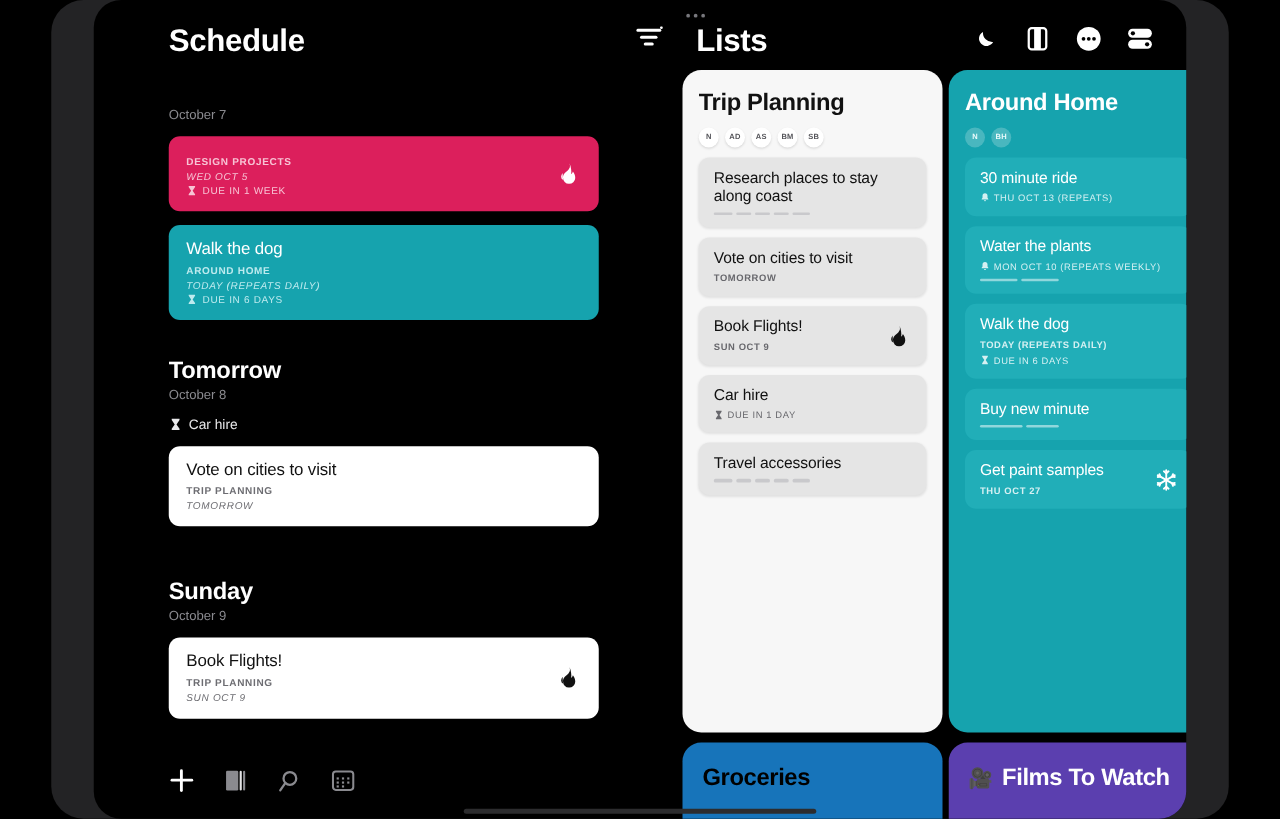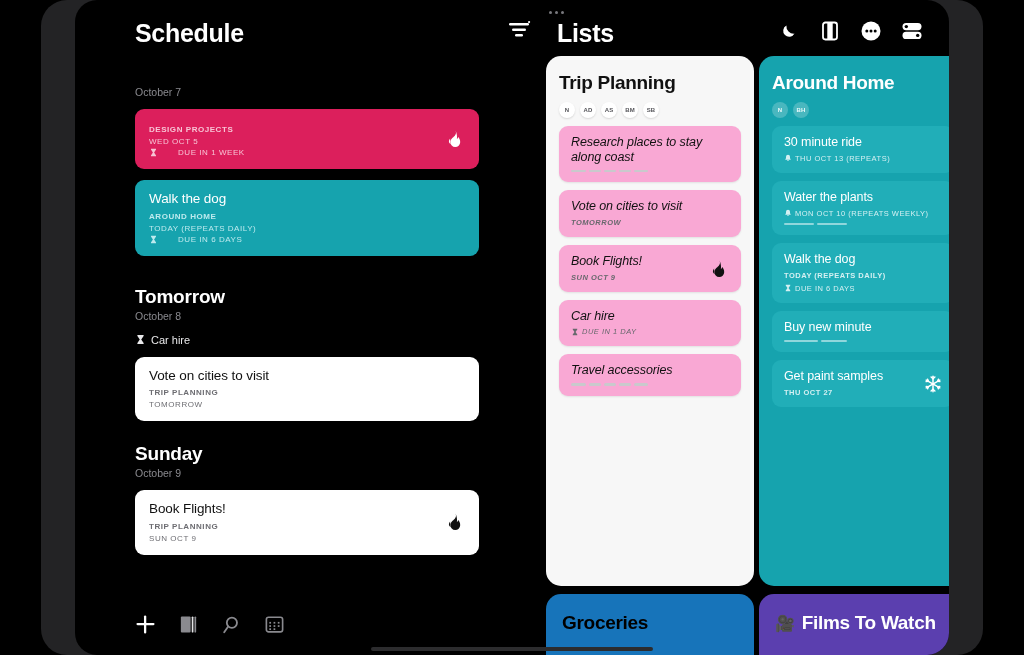--- a/index.html
+++ b/index.html
@@ -42,22 +42,22 @@
 
   
   .schedule{ position:absolute; left:0; top:64px; width:430px; bottom:0; }
   .sec-head{ color:#fff; font-size:19px; font-weight:bold; letter-spacing:-.2px; }
   .sec-sub{ color:#8a8a8f; font-size:10.5px; margin-top:2px; }
   .sec{ padding:0 26px 0 60px; }
 
   .ev{ border-radius:9px; padding:11px 14px 12px; position:relative; margin-top:11px; }
   .ev-title{ font-size:13.5px; font-weight:500; letter-spacing:-.1px; line-height:1.15; }
   .ev-meta{ font-size:8px; font-weight:bold; letter-spacing:.55px; margin-top:5px; }
-  .ev-meta2{ font-size:8px; letter-spacing:.55px; margin-top:3px; }
-  .ev-meta3{ font-size:8px; letter-spacing:.55px; margin-top:2px; display:flex; align-items:center; gap:20px;}
+  .ev-meta2{ font-size:8px; letter-spacing:.55px; margin-top:3px;font-style:italic; }
+  .ev-meta3{ font-size:8px; letter-spacing:.55px; margin-top:2px; display:flex; align-items:center; gap:4px;}
   .ev .flame{ position:absolute; right:16px; top:50%; transform:translateY(-50%); width:16px;height:18px;}
 
   .ev.pink{ background:#DC1F5C; color:#fff; }
   .ev.pink .ev-meta, .ev.pink .ev-meta2, .ev.pink .ev-meta3{ color:#f7c3d4; }
   .ev.teal{ background:#16A3AE; color:#fff; }
   .ev.teal .ev-meta, .ev.teal .ev-meta2, .ev.teal .ev-meta3{ color:#bdeaee; }
   .ev.white{ background:#fff; color:#111; }
   .ev.white .ev-meta,.ev.white .ev-meta2,.ev.white .ev-meta3{ color:#6d6d72; }
 
   .daynote{ display:flex; align-items:center; gap:5px; color:#e8e8ea; font-size:11px; margin-top:12px; }
@@ -78,21 +78,21 @@
   .t-meta{ font-size:7.5px; letter-spacing:.5px; margin-top:4px; display:flex; align-items:center; gap:3px;}
   .t-meta.bold{ font-weight:bold; }
   .dashes{ display:flex; gap:3px; margin-top:5px; }
   .dashes i{ height:2.5px; border-radius:1.5px; display:block; }
   .t-icon{ position:absolute; right:14px; top:50%; transform:translateY(-50%); width:16px; height:16px;}
 
   
   #card-trip{ left:471px; top:56px; width:208px; height:530px; background:#f7f7f7; padding:16px 13px; }
   #card-trip .lc-head{ color:#111; }
   #card-trip .av{ background:#fff; color:#55555a; box-shadow:0 1px 2px rgba(0,0,0,.13); }
-  #card-trip .task{ background:#f9a8d4; color:#111; box-shadow:0 1px 2px rgba(0,0,0,.09);font-style:italic; }
+  #card-trip .task{ background:#e5e5e5; color:#111; box-shadow:0 1px 2px rgba(0,0,0,.09); }
   #card-trip .t-meta{ color:#68686d; }
   #card-trip .dashes i{ background:#c9c9cc; }
 
   
   #card-home{ left:684px; top:56px; width:208px; height:530px; background:#16A3AE; padding:16px 13px; }
   #card-home .lc-head{ color:#fff; }
   #card-home .av{ background:rgba(255,255,255,.22); color:#eafafb; }
   #card-home .task{ background:#21AEB8; color:#fff; }
   #card-home .t-meta{ color:#d4f0f2; }
   #card-home .dashes i{ background:rgba(255,255,255,.5); }
@@ -203,21 +203,21 @@
                 <path d="M2.6 1h6.8v1.1L6.8 6l2.6 3.9V11H2.6V9.9L5.2 6 2.6 2.1z" fill="#e8e8ea"></path>
               </svg>
               <span>Car hire</span>
             </div>
             <div class="ev white">
               <div class="ev-title">Vote on cities to visit</div>
               <div class="ev-meta">TRIP PLANNING</div>
               <div class="ev-meta2">TOMORROW</div>
             </div>
           </div>
-          <div class="sec" style="margin-top:22px">
+          <div class="sec" style="margin-top:42px">
             <div class="sec-head">Sunday</div>
             <div class="sec-sub">October 9</div>
             <div class="ev white">
               <div class="ev-title">Book Flights!</div>
               <div class="ev-meta">TRIP PLANNING</div>
               <div class="ev-meta2">SUN OCT 9</div>
               <span class="flame">
                 <svg width="16" height="18" viewBox="0 0 16 18">
                   <path d="M8.6.6c.9 2.6.2 4-1 5.3C6 7.5 3.4 8.9 3.4 12a4.9 4.9 0 0 0 9.8.3c.1-2.4-1-3.9-1.9-5.2-.2 1-.7 1.7-1.4 2 .5-2.1-.1-5.5-1.3-8.5z" fill="#111"></path>
                   <path d="M3.1 8.4c-.8 1-1.2 2-1.2 3a2.8 2.8 0 0 0 1.7 2.6c-.5-1.6-.4-3.5-.5-5.6z" fill="#111"></path>

